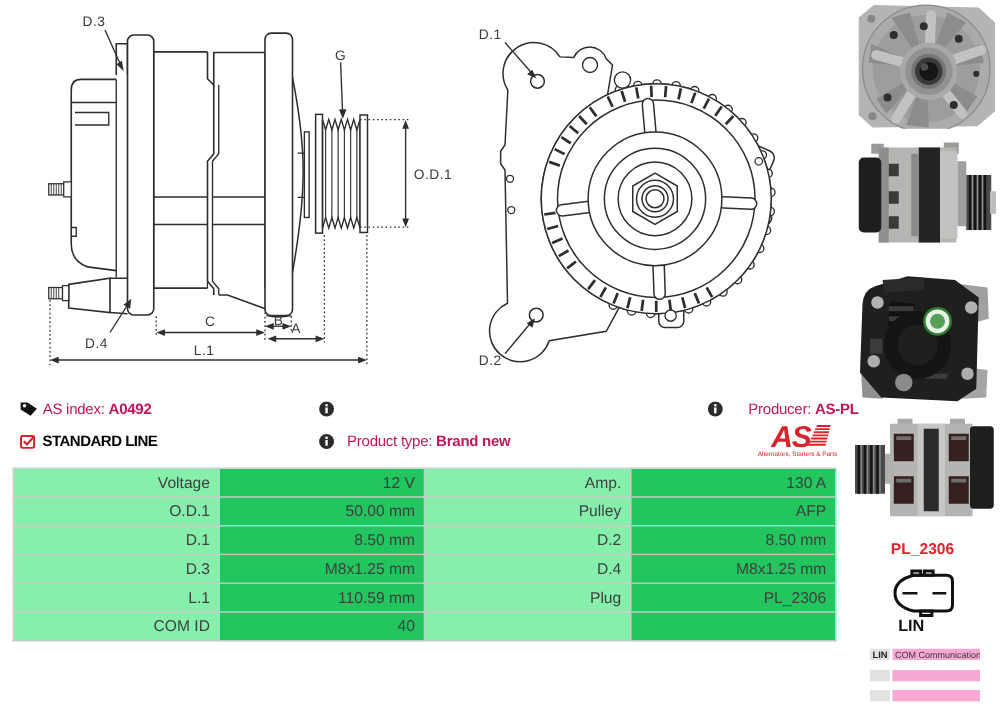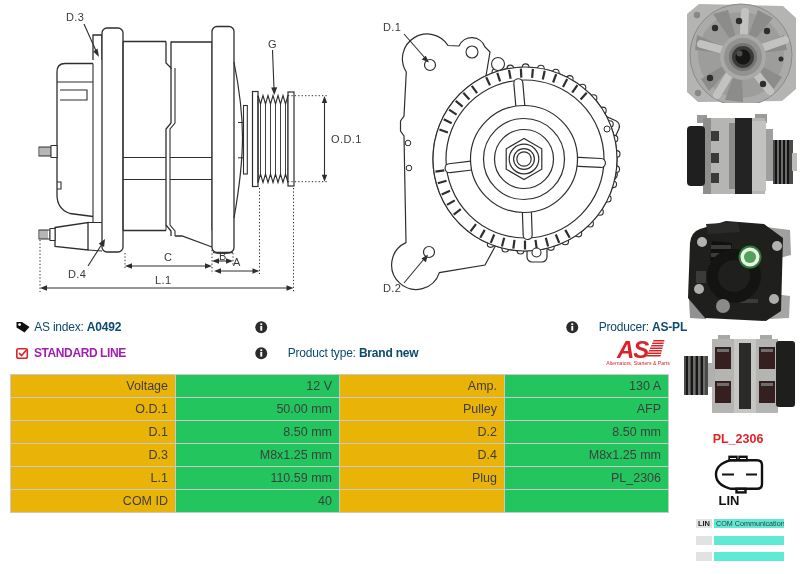--- a/index.html
+++ b/index.html
@@ -1,31 +1,31 @@
 <!DOCTYPE html>
 <html><head>
 <meta charset="utf-8">
 <style>
   html,body{margin:0;padding:0}
   body{width:800px;height:574px;background:#fff;font-family:"Liberation Sans",sans-serif;position:relative;overflow:hidden}
   .abs{position:absolute}
   
-  .ib{position:absolute;font-size:12px;letter-spacing:-0.2px;color:#0c4a6e;white-space:nowrap}
+  .ib{position:absolute;font-size:12px;letter-spacing:-0.2px;color:#be185d;white-space:nowrap}
   .ib b{font-weight:bold}
-  .red{color:#a21caf}
+  .red{color:#000000}
   
   table.spec{position:absolute;left:10px;top:374px;border-collapse:collapse;table-layout:fixed}
   table.spec td{border:1px solid #c9c9c9;height:22px;padding:0 7px 0 0;font-size:12.5px;color:#3f3f3f;text-align:right;vertical-align:middle}
-  table.spec td.l{background:#eab308}
+  table.spec td.l{background:#86efac}
   table.spec td.v{background:#22c55e}
   
   .lintab{position:absolute;left:696px;top:519px;width:88px}
   .lintab .row{display:flex;margin-bottom:7.5px}
   .lintab .c1{width:16px;height:9px;background:#e2e2e2;margin-right:2px}
-  .lintab .c2{width:70px;height:9px;background:#5eead4}
+  .lintab .c2{width:70px;height:9px;background:#f9a8d4}
   .lintab .hdr .c1{font-size:7.5px;font-weight:bold;color:#222;text-align:center;line-height:9.5px}
   .lintab .hdr .c2{font-size:7.2px;color:#3a3a3a;line-height:10px;padding-left:2px;width:68px;white-space:nowrap;overflow:hidden}
 </style>
 </head>
 <body>
 
 <svg class="abs" style="left:0;top:0" width="380" height="300" viewBox="0 0 380 300" fill="none" stroke="#2e2e2e" stroke-width="1.3">
 
   <path d="M93,63.5 L65,63.5 Q57,63.5 57,72 L57,195 Q57,209 70,213.5 L93,216.5" fill="#fff"></path>
   <path d="M57,82 L93,82" stroke-width="1.1"></path>
@@ -218,21 +218,21 @@
       <rect x="5.5" y="5.2" width="2" height="4.8" fill="#fff"></rect>
       <rect x="5.5" y="2.4" width="2" height="1.9" fill="#fff"></rect>
     </svg>
 </div>
 <div class="ib" style="left:255px;top:346px">
   <svg width="12.5" height="12.5" viewBox="0 0 13 13" style="vertical-align:-2.5px">
       <circle cx="6.5" cy="6.5" r="6.2" fill="#2b2b2b"></circle>
       <rect x="5.5" y="5.2" width="2" height="4.8" fill="#fff"></rect>
       <rect x="5.5" y="2.4" width="2" height="1.9" fill="#fff"></rect>
     </svg>
-  <span style="margin-left:17px">Product type: <b>Brand new</b></span>
+  <span style="margin-left:7px">Product type: <b>Brand new</b></span>
 </div>
 <div class="ib" style="left:566px;top:320px">
   <svg width="12.5" height="12.5" viewBox="0 0 13 13" style="vertical-align:-2.5px">
       <circle cx="6.5" cy="6.5" r="6.2" fill="#2b2b2b"></circle>
       <rect x="5.5" y="5.2" width="2" height="4.8" fill="#fff"></rect>
       <rect x="5.5" y="2.4" width="2" height="1.9" fill="#fff"></rect>
     </svg>
   <span style="margin-left:17px">Producer: <b>AS-PL</b></span>
 </div>
 

